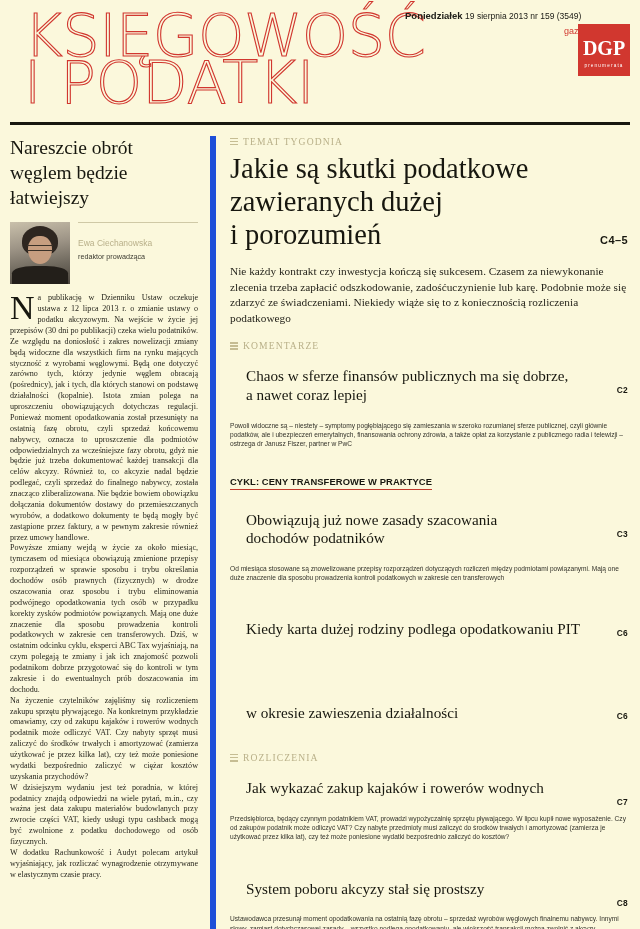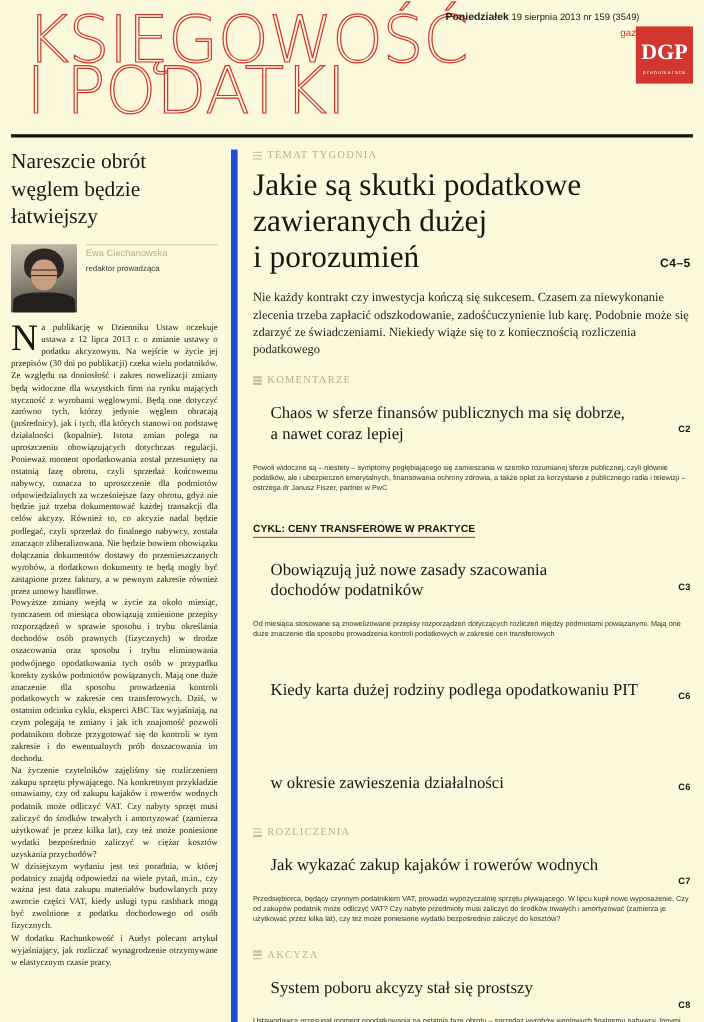--- a/index.html
+++ b/index.html
@@ -186,21 +186,21 @@
   .author-meta {
     padding-top: 2px;
     flex: 1 1 auto;
     border-top: 1px solid #cfc9a6;
   }
   .author-name {
     font-family: "Liberation Sans", sans-serif;
     font-size: 8.5px;
     line-height: 1.28;
     color: #b9b08a;
-    margin-top: 0;
+    margin-top: 13px;
   }
   .author-role {
     font-family: "Liberation Sans", sans-serif;
     font-size: 7.2px;
     line-height: 1.3;
     color: #3b3a30;
     margin-top: 3px;
   }
   .lead-body {
     font-family: "Liberation Serif", serif;
@@ -486,28 +486,20 @@
       </div>
       <div class="item">
         <h3 class="item-head">
           <span>Jak wykazać zakup kajaków i rowerów wodnych</span>
         </h3>
         <span class="item-ref top">C7</span>
         <p class="item-desc">Przedsiębiorca, będący czynnym podatnikiem VAT, prowadzi wypożyczalnię sprzętu pływającego. W lipcu kupił nowe wyposażenie. Czy od zakupów podatnik może odliczyć VAT? Czy nabyte przedmioty musi zaliczyć do środków trwałych i amortyzować (zamierza je użytkować przez kilka lat), czy też może poniesione wydatki bezpośrednio zaliczyć do kosztów?</p>
       </div>
 
       <div class="sec-divider"></div>
-      <div class="sec-label">
-        <span class="grid-icon">
-            <i></i>
-            <i></i>
-            <i></i>
-          </span>
-        <span class="sec-text">AKCYZA</span>
-      </div>
       <div class="item">
         <h3 class="item-head">
           <span>System poboru akcyzy stał się prostszy</span>
         </h3>
         <span class="item-ref top">C8</span>
         <p class="item-desc">Ustawodawca przesunął moment opodatkowania na ostatnią fazę obrotu – sprzedaż wyrobów węglowych finalnemu nabywcy. Innymi słowy, zamiast dotychczasowej zasady – wszystko podlega opodatkowaniu, ale większość transakcji można zwolnić z akcyzy – wprowadzono generalną regułę, iż akcyzie podlega tylko ostatni etap obrotu</p>
       </div>
 
     </div>
   </div>

